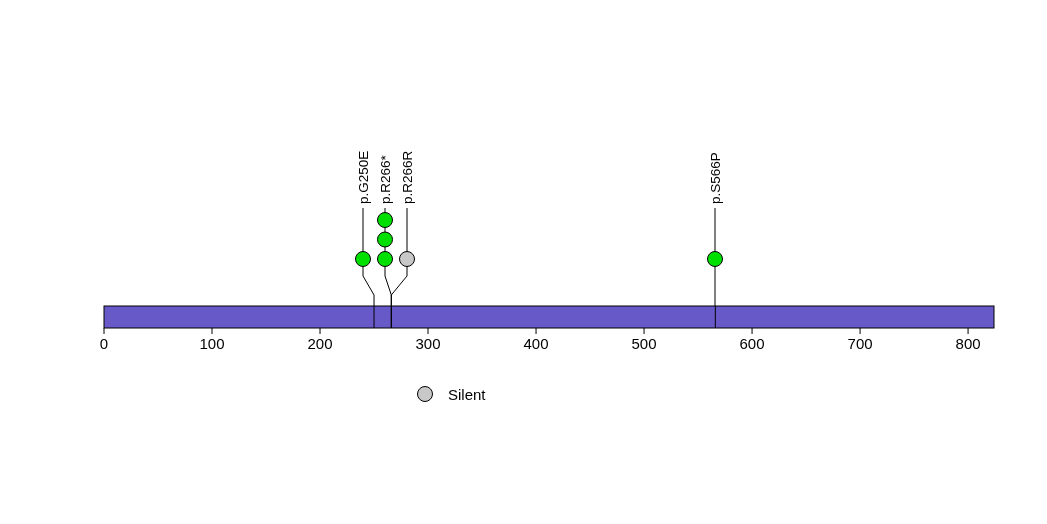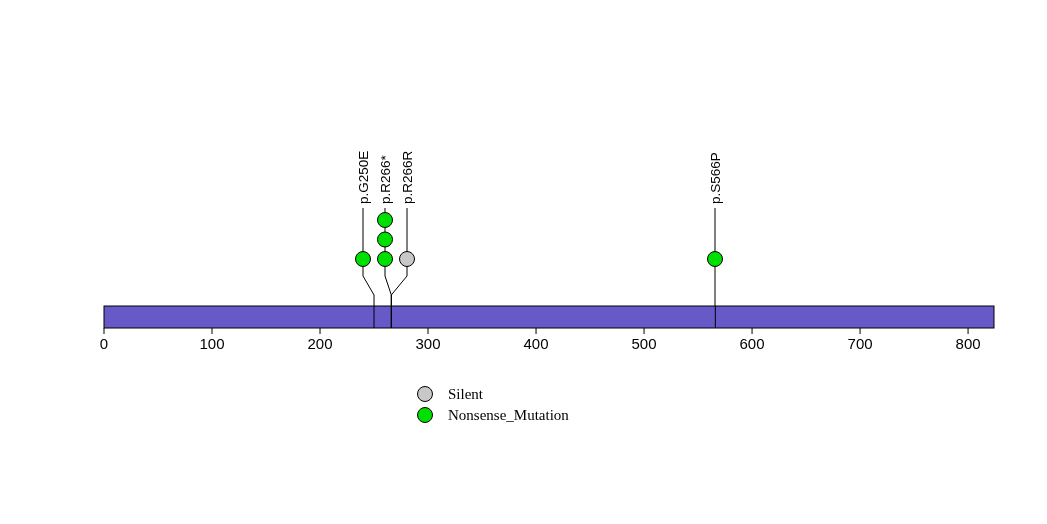--- a/index.html
+++ b/index.html
@@ -20,21 +20,20 @@
     left: 0;
     top: 0;
   }
   #legend {
     position: absolute;
     left: 414px;
     top: 386px;
     display: flex;
     flex-direction: column;
     gap: 5px;
-    font-family: Liberation Serif, serif;
   }
   .legend-row {
     display: flex;
     align-items: center;
     height: 16px;
   }
   .legend-swatch {
     width: 14px;
     height: 14px;
     border-radius: 50%;
@@ -90,18 +89,14 @@
       <circle cx="407" cy="259" r="7.5" fill="#C8C8C8" stroke="#000000" stroke-width="1"></circle>
       <text transform="translate(412 204) rotate(-90)" text-anchor="start" font-size="13.5px" fill="#000000" font-family="&quot;Liberation Sans&quot;, sans-serif">p.R266R</text>
       <circle cx="715" cy="259" r="7.5" fill="#00E000" stroke="#000000" stroke-width="1"></circle>
       <text transform="translate(720 204) rotate(-90)" text-anchor="start" font-size="13.5px" fill="#000000" font-family="&quot;Liberation Sans&quot;, sans-serif">p.S566P</text>
     </svg>
   <div id="legend">
       <div class="legend-row">
         <span class="legend-swatch" style="background: rgb(200, 200, 200);"></span>
         <span class="legend-label">Silent</span>
       </div>
-      <div class="legend-row">
-        <span class="legend-swatch" style="background: rgb(0, 224, 0);"></span>
-        <span class="legend-label">Nonsense_Mutation</span>
-      </div>
     </div>
 </div>
 
 </body></html>

